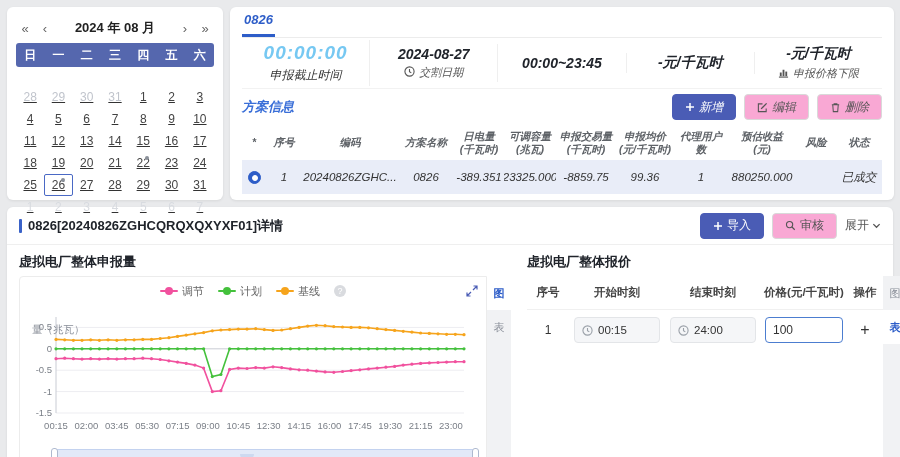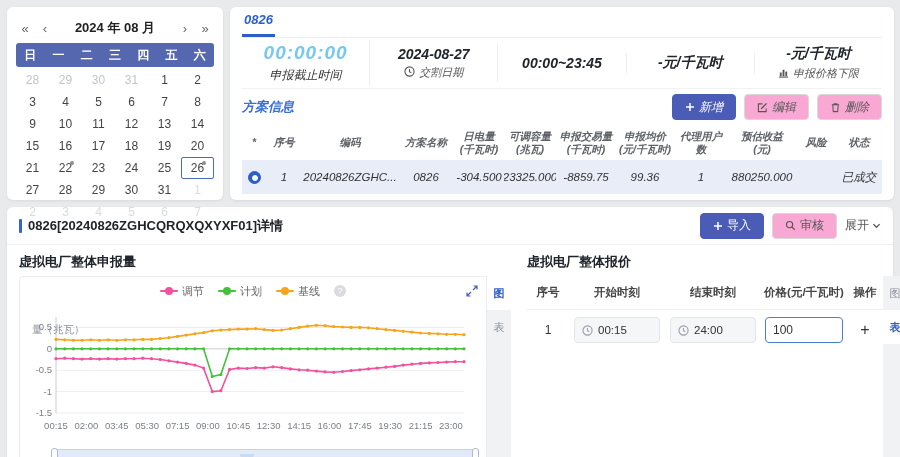--- a/index.html
+++ b/index.html
@@ -9,21 +9,21 @@
   .panel { background:#fff; border-radius:6px; box-shadow:0 1px 3px rgba(0,0,0,.08); }
 
   
   .top-row { display:flex; gap:7px; height:193px; }
   .calendar-panel { width:216px; padding:8px 9px; flex:none; }
   .cal-head { display:flex; align-items:center; height:26px; gap:6px; padding:0 2px; }
   .cal-nav { color:#666; font-size:13px; cursor:pointer; width:14px; text-align:center; }
   .cal-title { flex:1; text-align:center; font-weight:bold; font-size:13px; color:#222; }
   .cal-week { display:grid; grid-template-columns:repeat(7,1fr); background:#5567ae; border-radius:3px; height:24px; align-items:center; margin-top:2px; }
   .cal-week span { color:#fff; font-size:12px; font-weight:bold; text-align:center; }
-  .cal-grid { display:grid; grid-template-columns:repeat(6,1fr); grid-auto-rows:22px; margin-top:2px; }
+  .cal-grid { display:grid; grid-template-columns:repeat(7,1fr); grid-auto-rows:22px; margin-top:19px;text-decoration:underline; }
   .cal-cell { position:relative; display:flex; align-items:center; justify-content:center; font-size:12px; color:#444; cursor:pointer; border:1px solid transparent; border-radius:2px; }
   .cal-cell.prev { color:#c0c4cc; }
   .cal-cell.next { color:#d8dbe0; }
   .cal-cell.selected { border-color:#4a69c5; }
   .cal-cell.dotted::after { content:""; position:absolute; top:3px; right:7px; width:4px; height:4px; border-radius:50%; background:#8a8f99; }
 
   .trade-panel { flex:1; padding:0 12px 6px 12px; display:flex; flex-direction:column;font-style:italic; }
   .tab-row { height:32px; border-bottom:1px solid #ececec; display:flex; align-items:flex-end; }
   .tab { color:#2d5dc8; font-weight:bold; font-size:13px; padding:0 2px 7px 2px; border-bottom:3px solid #2d5dc8; cursor:pointer; }
   .summary { display:flex; align-items:center; height:52px; border-bottom:1px solid #f2f2f2; }
@@ -239,21 +239,21 @@
         <div class="th">风险</div>
         <div class="th">状态</div>
 
         <div style="display:contents" class="row-selected">
           <div class="td">
               <span class="radio"></span>
             </div>
           <div class="td">1</div>
           <div class="td">20240826ZGHC...</div>
           <div class="td">0826</div>
-          <div class="td">-304.500</div>
+          <div class="td">-389.351</div>
           <div class="td">23325.000</div>
           <div class="td">-8859.75</div>
           <div class="td">99.36</div>
           <div class="td">1</div>
           <div class="td">880250.000</div>
           <div class="td"></div>
           <div class="td">已成交</div>
         </div>
       </div>
     </div>

